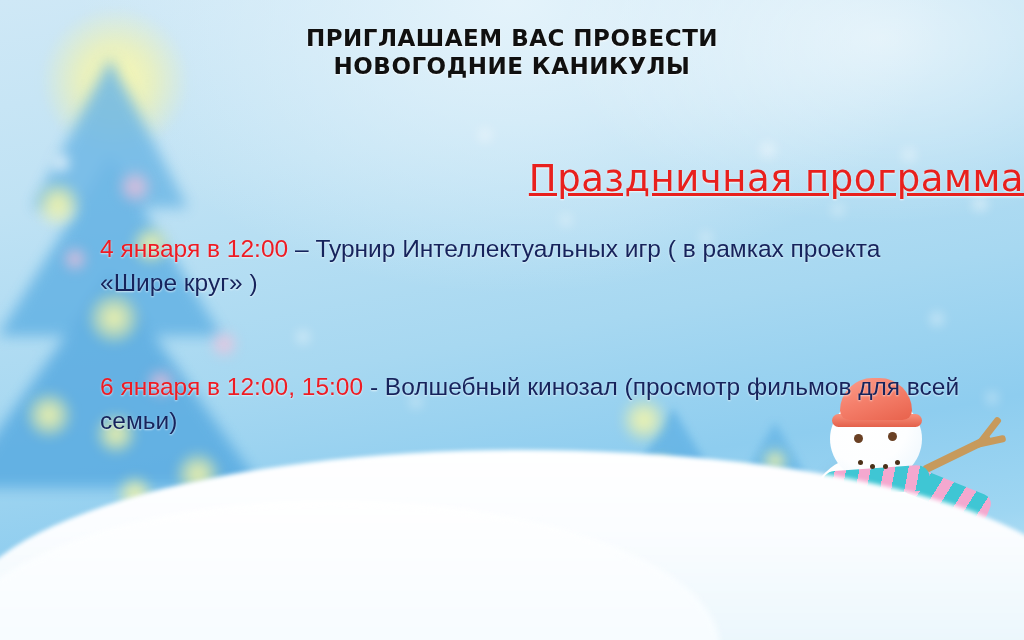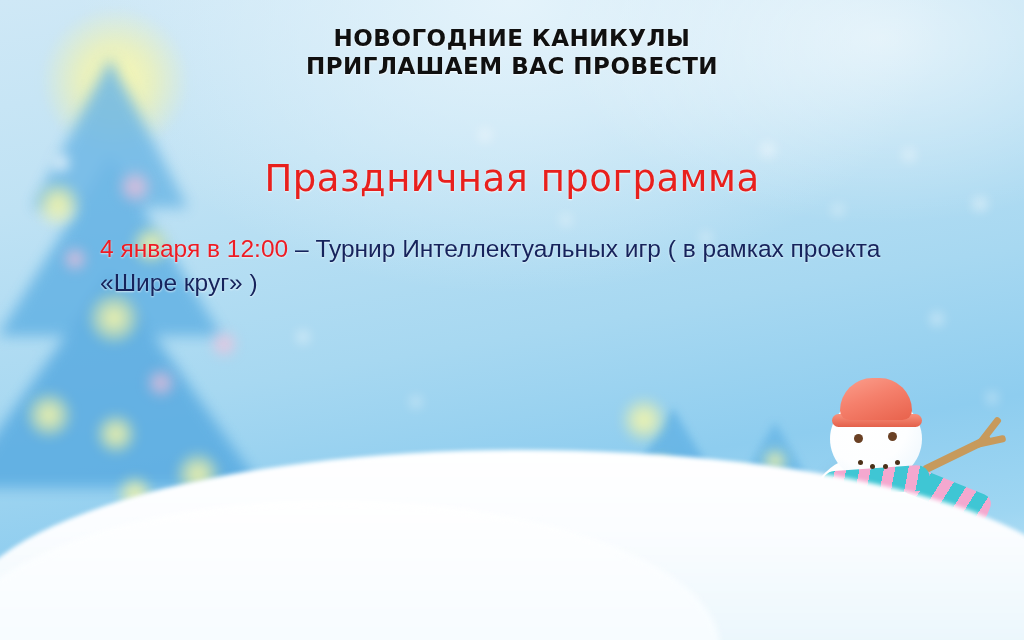--- a/index.html
+++ b/index.html
@@ -160,27 +160,28 @@
     font-size:23px;
     line-height:28px;
     letter-spacing:.5px;
     color:#101010;
     text-shadow:0 1px 2px rgba(255,255,255,.8);
   }
   #headline div { display:block; }
 
   #program-title {
     position:absolute; left:0; right:0; top:157px;
-    text-align:center;
+    text-align:right;
     font-family:"DejaVu Sans", sans-serif;
     font-size:37px;
     line-height:44px;
     color:#e8201d;
     letter-spacing:.5px;
     text-shadow:0 1px 2px rgba(255,255,255,.75);
+    text-decoration:underline;
   }
 
   #events {
     position:absolute; left:100px; top:232px; width:860px;
   }
   .event {
     font-family:"Liberation Sans", sans-serif;
     font-size:24.5px;
     line-height:34px;
     color:#16235c;
@@ -266,23 +267,24 @@
     <div class="sm-smile sm-s3"></div>
     <div class="sm-smile sm-s4"></div>
     <div class="shovel-blade"></div>
     <div class="shovel-handle"></div>
   </div>
 
   <div class="layer snowbank"></div>
   <div class="layer snowbank2"></div>
 
   <div id="headline">
+    <div>ПРИГЛАШАЕМ ВАС ПРОВЕСТИ</div>
     <div>НОВОГОДНИЕ КАНИКУЛЫ</div>
-    <div>ПРИГЛАШАЕМ ВАС ПРОВЕСТИ</div>
   </div>
 
   <div id="program-title">Праздничная программа</div>
 
   <div id="events">
     <div class="event ev-1"><span class="accent">4 января в 12:00</span><span> – Турнир Интеллектуальных  игр ( в рамках проекта «Шире круг» )</span></div>
+    <div class="event ev-3"><span class="accent">6 января в 12:00, 15:00</span><span> - Волшебный кинозал (просмотр фильмов для всей семьи)</span></div>
   </div>
 
 </div>
 
 </body></html>

